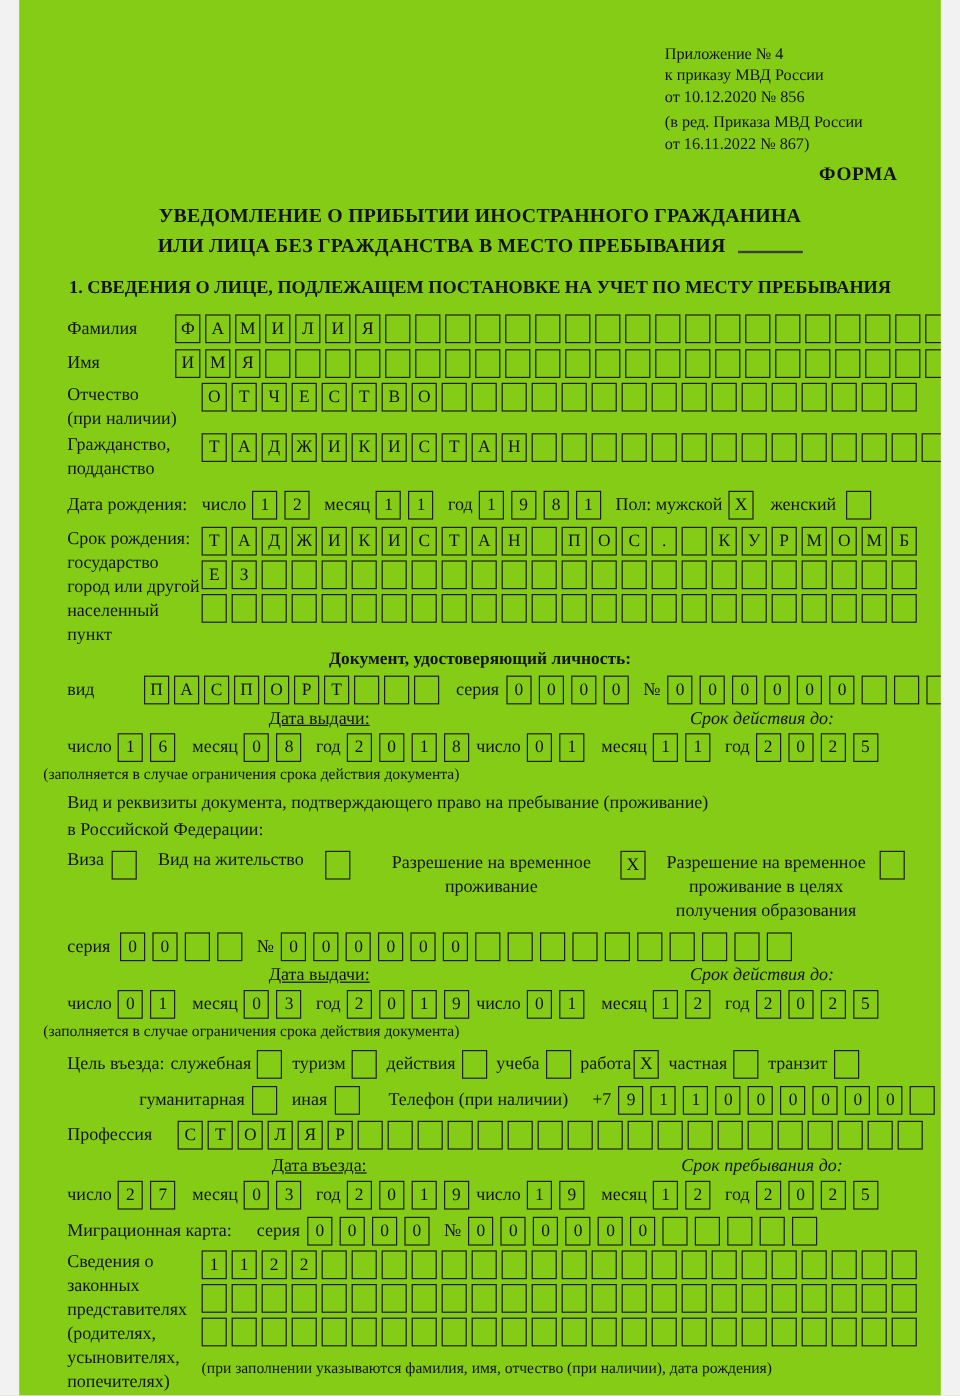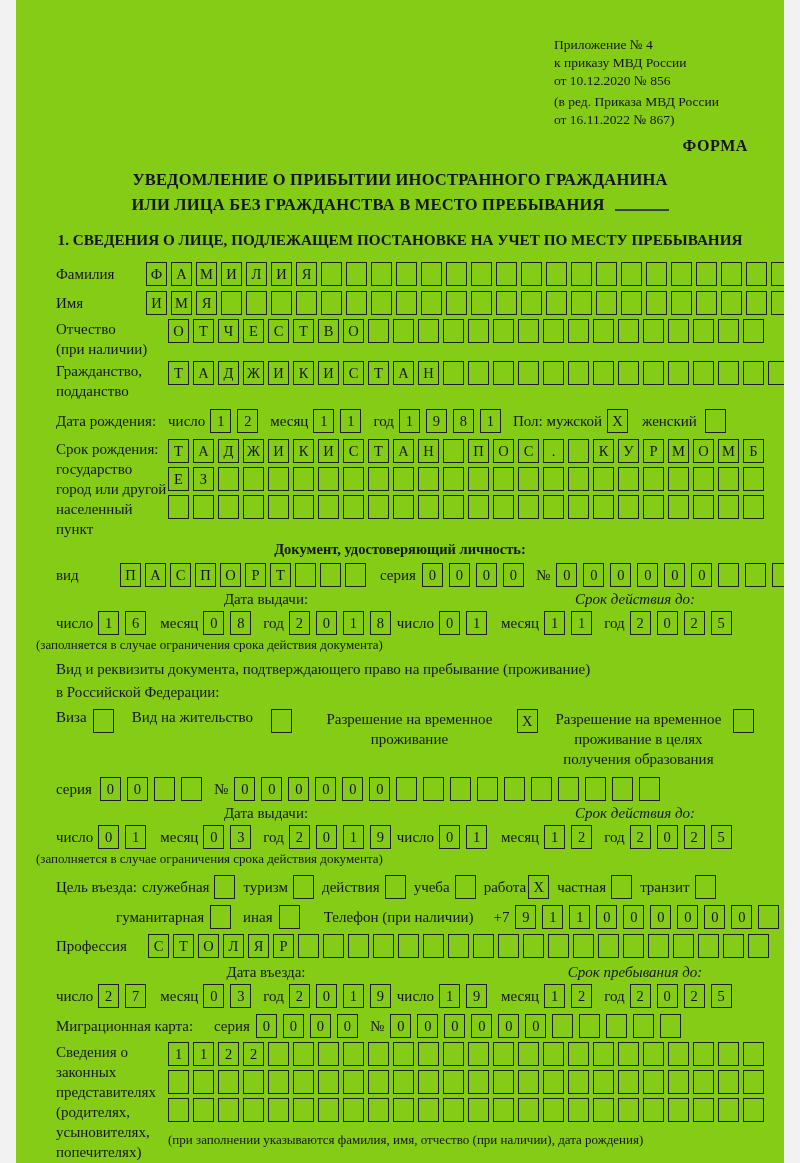--- a/index.html
+++ b/index.html
@@ -21,21 +21,21 @@
   .labcol{flex:none;font-size:15px;line-height:20px;}
   .cells{display:flex;flex:none;}
   .cell{box-sizing:border-box;width:21px;height:24px;border:1.7px solid #1f1f1f;margin-right:4px;
         display:flex;align-items:center;justify-content:center;font-size:14.5px;flex:none;}
   .sp .cell{margin-right:6px;}
   .cbx{box-sizing:border-box;width:21px;height:24px;border:1.7px solid #1f1f1f;display:inline-flex;
        align-items:center;justify-content:center;font-size:14.5px;flex:none;}
   .cellcol{display:flex;flex-direction:column;gap:4px;}
   .ctr{text-align:center;font-weight:bold;font-size:14.5px;margin-top:2px;height:18px;}
   .dhead{display:flex;font-size:15px;margin-top:4px;height:18px;}
-  .dl{width:500px;text-align:center;}
+  .dl{width:500px;text-align:center;text-decoration:underline;}
   .dr{flex:1;text-align:center;margin-right:30px;font-style:italic;}
   .drow{display:flex;align-items:center;margin:2px 40px 0 40px;}
   .grp{display:flex;align-items:center;}
   .ml6{margin-left:6px;} .ml8{margin-left:8px;} .ml10{margin-left:10px;} .ml12{margin-left:12px;}
   .ml14{margin-left:14px;} .ml18{margin-left:18px;} .ml20{margin-left:20px;} .ml24{margin-left:24px;}
   .mr5{margin-right:5px;} .mr6{margin-right:6px;} .mr8{margin-right:8px;}
   .note{font-size:13px;text-align:left;margin:2px 14px 0 0;height:16px;padding-left:20px;}
   .plain{margin:8px 40px 0 40px;font-size:15px;height:18px;}
   .plain2{margin:5px 40px 0 40px;font-size:15px;height:18px;}
   .vrow{display:flex;align-items:flex-start;margin:7px 30px 0 40px;font-size:15px;}

